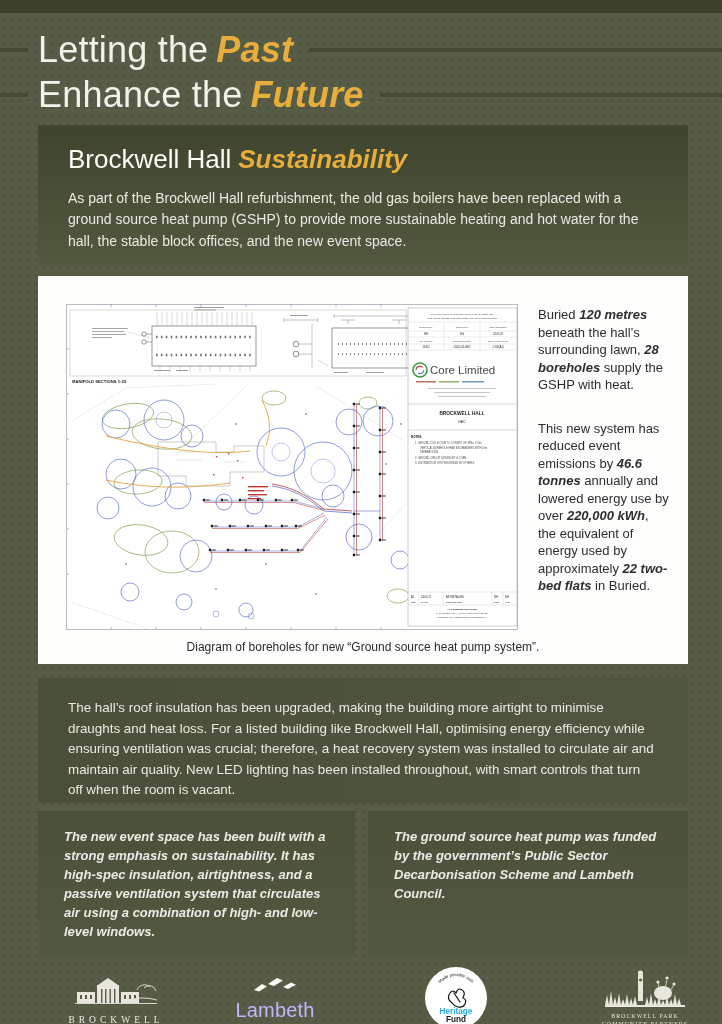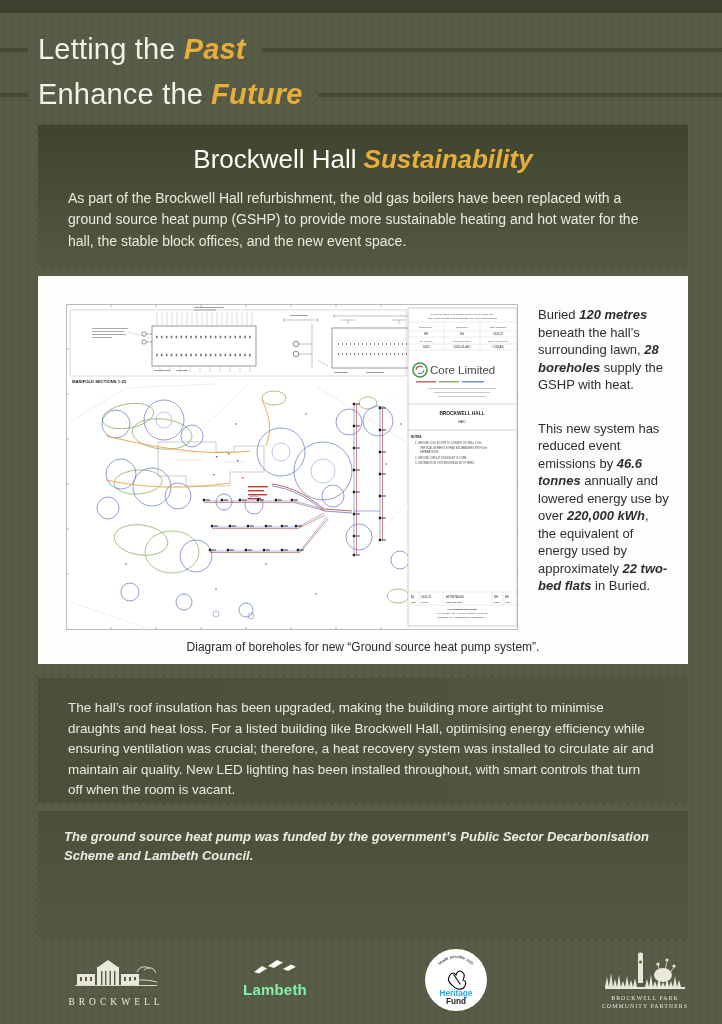--- a/index.html
+++ b/index.html
@@ -8,28 +8,28 @@
   .dotlayer{position:absolute;inset:0;z-index:0;pointer-events:none;
     background-image:radial-gradient(circle,rgba(36,39,24,.38) 1.05px,rgba(36,39,24,0) 1.5px);
     background-size:8px 8px;opacity:.55;}
   .content{position:relative;z-index:1;}
   .top-strip{height:13px;background:#3c402d;}
 
   
   .taglines{padding-top:14px;}
   .tag-row{display:flex;align-items:center;height:45px;}
   .tag-stub{width:28px;height:4px;background:#454a35;flex:0 0 auto;}
-  .tag-text{margin-left:10px;font-size:29px;color:#f2f1ea;letter-spacing:.2px;white-space:nowrap;}
+  .tag-text{margin-left:10px;font-size:36px;color:#f2f1ea;letter-spacing:.2px;white-space:nowrap;}
   .tag-text .accent{color:#e7ae3c;font-weight:bold;font-style:italic;margin-left:8px;}
   .tag-rule{flex:1;height:4px;background:#454a35;margin-left:16px;}
 
   
   .intro-card{margin:8px 34px 0 38px;padding:20px 30px 14px;
     background:linear-gradient(180deg,#3f442e 0%,#4a4f38 55%,#535841 100%);}
-  .intro-card h1{margin:0;font-size:26px;line-height:1.15;font-weight:normal;color:#fdfdf8;text-align:center;}
+  .intro-card h1{margin:0;font-size:26px;line-height:1.15;font-weight:normal;color:#fdfdf8;}
   .intro-card h1 .accent{color:#e7ae3c;font-weight:bold;font-style:italic;margin-left:7px;}
   .intro-card p{margin:13px 0 0;font-size:14px;line-height:1.53;color:#ebeae2;}
 
   
   .white-panel{margin:10px 34px 0 38px;height:388px;background:#fdfdfc;position:relative;}
   .drawing{position:absolute;left:28px;top:28px;width:452px;height:326px;}
   .side-text{position:absolute;left:500px;top:30px;width:132px;
     font-size:13px;line-height:17.5px;color:#2e2e2e;}
   .side-text p{margin:0;}
   .side-text p + p{margin-top:26px;}
@@ -51,21 +51,21 @@
   .duo p{margin:0;font-size:13px;line-height:19px;color:#edece4;
     font-style:italic;font-weight:bold;}
 
   
   .logos{position:relative;height:88px;margin-top:8px;}
   .logo{position:absolute;text-align:center;}
   .logo-brockwell{left:56px;top:8px;width:120px;}
   .logo-brockwell .word{margin-top:4px;font-family:"Liberation Serif",serif;
     font-size:9.5px;letter-spacing:4px;color:#eceadf;}
   .logo-lambeth{left:222px;top:12px;width:106px;}
-  .logo-lambeth .word{margin-top:1px;font-size:15px;font-weight:bold;color:#86efac;letter-spacing:.2px;}
+  .logo-lambeth .word{margin-top:1px;font-size:20px;font-weight:normal;color:#c4b5fd;letter-spacing:.2px;}
   .logo-hf{left:425px;top:2px;width:62px;height:62px;background:#fff;border-radius:50%;}
   .logo-bpcp{left:598px;top:4px;width:94px;}
   .logo-bpcp .word{font-family:"Liberation Serif",serif;font-size:5.8px;
     letter-spacing:1.1px;color:#e7e6dc;line-height:7.5px;}
 
   svg text{font-family:"Liberation Sans",sans-serif;}
   .tb-tiny{fill:#4a4a4a;}
 </style>
 </head>
 <body>
@@ -335,20 +335,23 @@
     </aside>
 
     <p class="caption">Diagram of boreholes for new “Ground source heat pump system”.</p>
   </section>
 
   <section class="insulation-panel">
     <p>The hall’s roof insulation has been upgraded, making the building more airtight to minimise draughts and heat loss. For a listed building like Brockwell Hall, optimising energy efficiency while ensuring ventilation was crucial; therefore, a heat recovery system was installed to circulate air and maintain air quality. New LED lighting has been installed throughout, with smart controls that turn off when the room is vacant.</p>
   </section>
 
   <div class="duo">
+    <section class="panel left">
+      <p>The new event space has been built with a strong emphasis on sustainability. It has high-spec insulation, airtightness, and a passive ventilation system that circulates air using a combination of high- and low-level windows.</p>
+    </section>
     <section class="panel right">
       <p>The ground source heat pump was funded by the government’s Public Sector Decarbonisation Scheme and Lambeth Council.</p>
     </section>
   </div>
 
   <footer class="logos">
 
     <div class="logo logo-brockwell">
       <svg width="86" height="34" viewBox="0 0 86 34">
         <g fill="#e9e7db">

